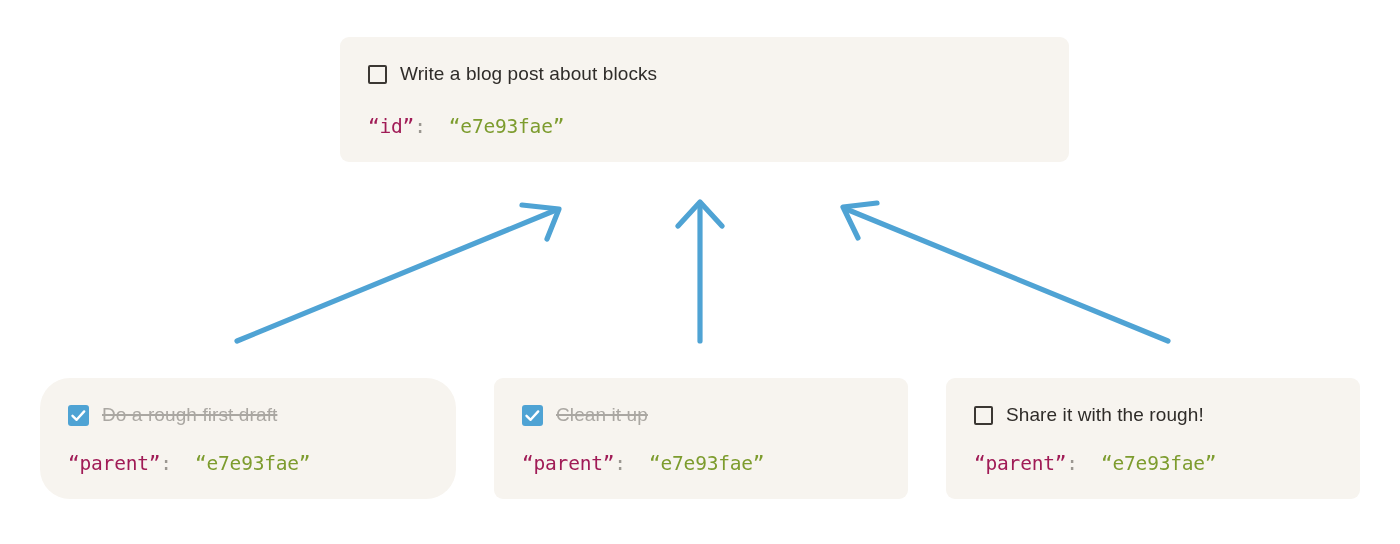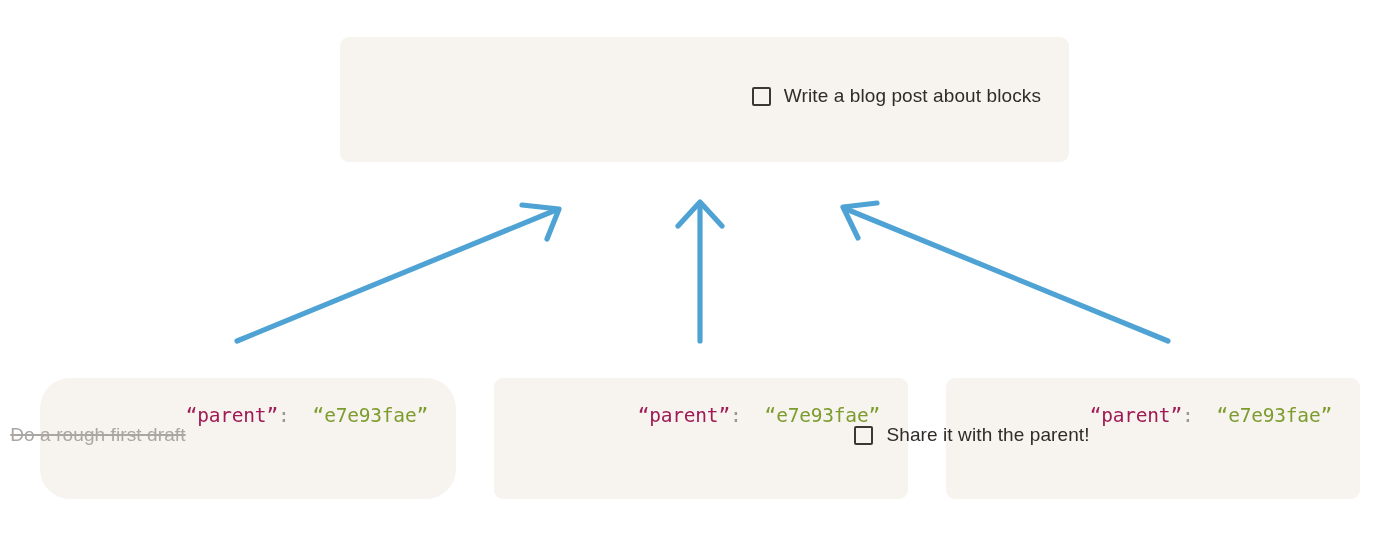--- a/index.html
+++ b/index.html
@@ -33,22 +33,22 @@
   }
 
   
   .block-card {
     position: absolute;
     background: #f7f4ef;
     border-radius: 9px;
     box-sizing: border-box;
     padding: 26px 28px 24px 28px;
     display: flex;
-    flex-direction: row;
-    justify-content: flex-end;
+    flex-direction: column;
+    justify-content: space-between;
   }
 
   .todo-row {
     display: flex;
     align-items: center;
     gap: 13px;
     margin-bottom: 9px;
   }
 
   
@@ -151,45 +151,56 @@
       <path d="M 1168 341 L 846 209" stroke="#4fa3d4" stroke-width="5.2" fill="none" stroke-linecap="round"></path>
       <path d="M 858 238 L 843 207 L 877 203" stroke="#4fa3d4" stroke-width="5.2" fill="none" stroke-linecap="round" stroke-linejoin="round"></path>
     </g>
   </svg>
 
   <div class="block-card" id="card-parent">
     <div class="todo-row">
       <span class="checkbox-empty"></span>
       <span class="todo-label">Write a blog post about blocks</span>
     </div>
+    <div class="json-row">
+      <span class="json-key">“id”</span><span class="json-colon">:</span>&nbsp;&nbsp;<span class="json-val">“e7e93fae”</span>
+    </div>
   </div>
 
   <div class="block-card" id="card-child-1">
     <div class="todo-row">
       <span class="checkbox-checked">
         <svg viewBox="0 0 21 21" xmlns="http://www.w3.org/2000/svg">
           <path d="M 4.5 10.8 L 8.6 14.8 L 16.2 6.4" stroke="#ffffff" stroke-width="2.4" fill="none" stroke-linecap="round" stroke-linejoin="round"></path>
         </svg>
       </span>
       <span class="todo-label done">Do a rough first draft</span>
     </div>
     <div class="json-row">
       <span class="json-key">“parent”</span><span class="json-colon">:</span>&nbsp;&nbsp;<span class="json-val">“e7e93fae”</span>
     </div>
   </div>
 
   <div class="block-card" id="card-child-2">
+    <div class="todo-row">
+      <span class="checkbox-checked">
+        <svg viewBox="0 0 21 21" xmlns="http://www.w3.org/2000/svg">
+          <path d="M 4.5 10.8 L 8.6 14.8 L 16.2 6.4" stroke="#ffffff" stroke-width="2.4" fill="none" stroke-linecap="round" stroke-linejoin="round"></path>
+        </svg>
+      </span>
+      <span class="todo-label done">Clean it up</span>
+    </div>
     <div class="json-row">
       <span class="json-key">“parent”</span><span class="json-colon">:</span>&nbsp;&nbsp;<span class="json-val">“e7e93fae”</span>
     </div>
   </div>
 
   <div class="block-card" id="card-child-3">
     <div class="todo-row">
       <span class="checkbox-empty"></span>
-      <span class="todo-label">Share it with the parent!</span>
+      <span class="todo-label">Share it with the rough!</span>
     </div>
     <div class="json-row">
       <span class="json-key">“parent”</span><span class="json-colon">:</span>&nbsp;&nbsp;<span class="json-val">“e7e93fae”</span>
     </div>
   </div>
 
 </div>
 
 </body></html>

